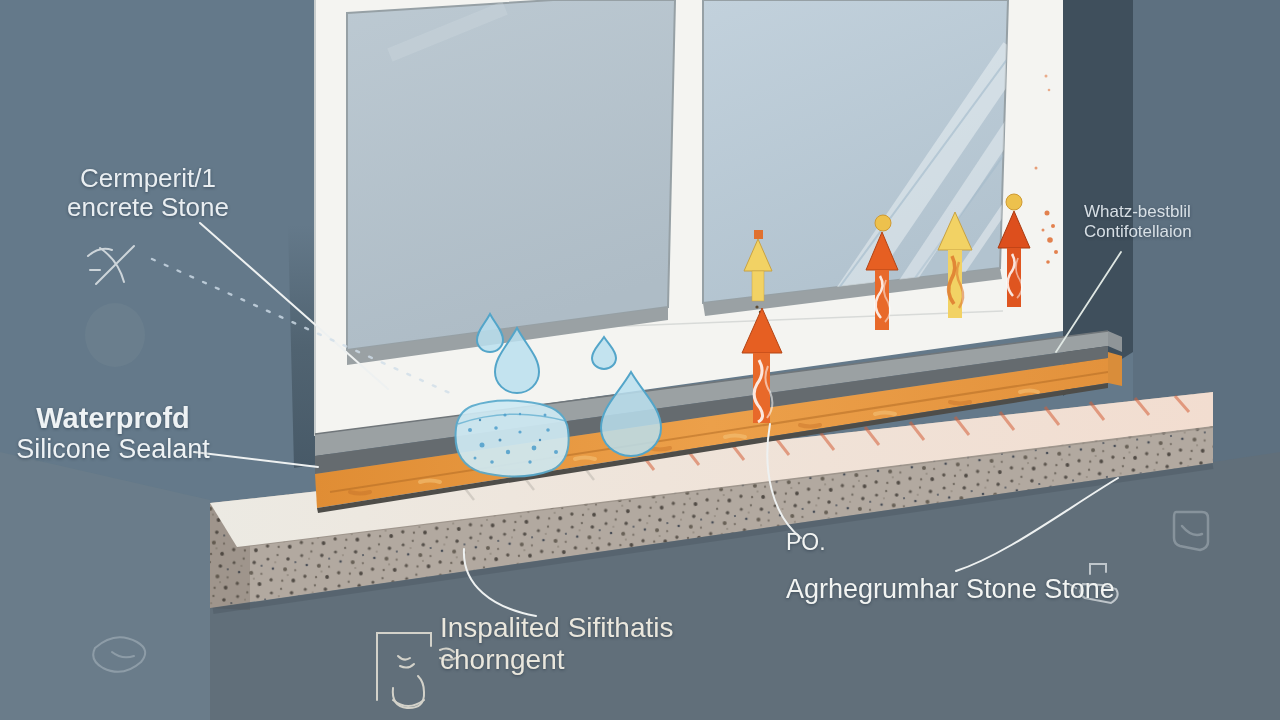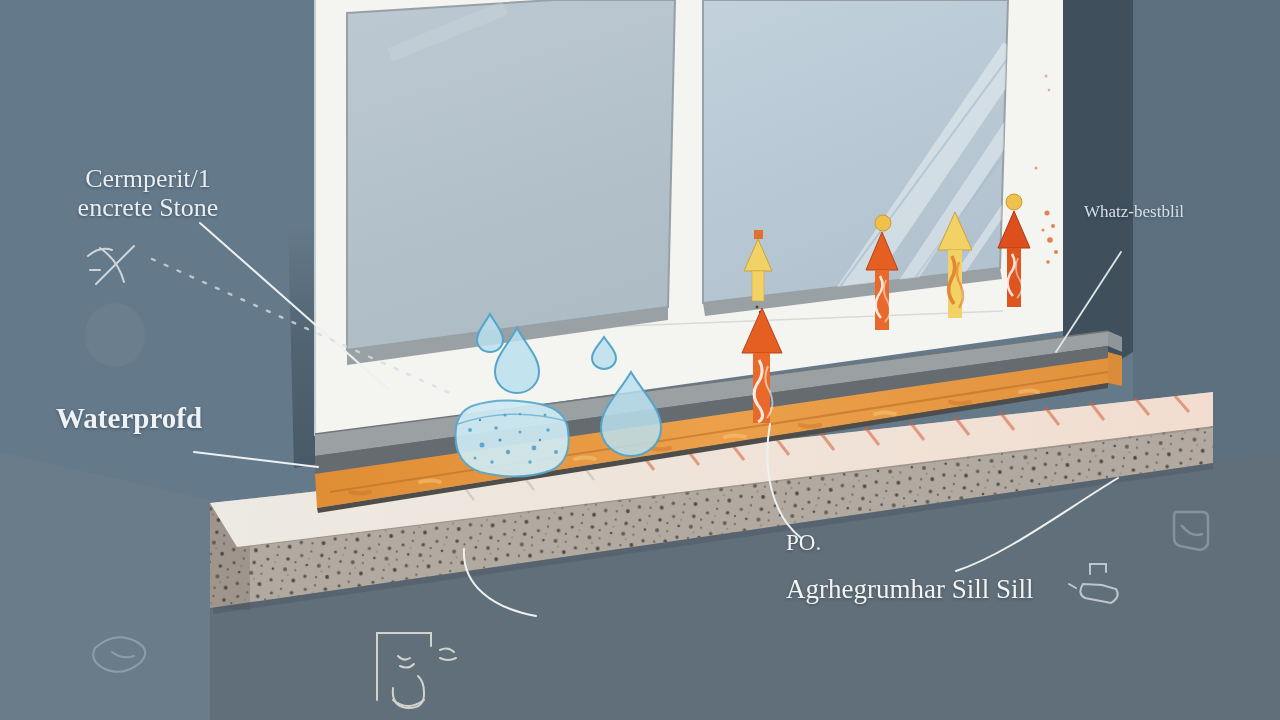--- a/index.html
+++ b/index.html
@@ -1,30 +1,30 @@
 <!DOCTYPE html>
 <html><head>
 <meta charset="utf-8">
 <style>
   html,body{margin:0;padding:0;background:#2e3a44;}
   .stage{
     position:relative;width:1280px;height:720px;overflow:hidden;
-    font-family:Liberation Serif, serif;
+    font-family:Liberation Sans, sans-serif;
     -webkit-font-smoothing:antialiased;
   }
   .stage svg{position:absolute;left:0;top:0;}
   .label{
     position:absolute;color:#eef2f4;
     text-shadow:0 1px 3px rgba(25,40,55,.5);
     line-height:1.12;pointer-events:none;white-space:nowrap;
   }
   .label .l1,.label .l2{display:block;}
   .lbl-topleft{left:58px;top:164px;width:180px;text-align:center;font-size:26px;color:#e9eef1;}
   .lbl-right{left:1084px;top:202px;width:170px;font-size:17px;line-height:1.18;color:rgba(223,231,236,.95);}
-  .lbl-left{left:24px;top:402px;width:210px;text-align:center;font-size:27px;}
+  .lbl-left{left:8px;top:402px;width:210px;text-align:center;font-size:27px;}
   .lbl-left .l1{font-weight:bold;font-size:29px;}
   .lbl-bottomright{left:786px;top:530px;width:330px;font-size:27px;color:#f2f4f2;}
   .lbl-bottomright .l1{font-size:23px;margin-bottom:18px;}
   .lbl-bottomcenter{left:440px;top:612px;width:270px;font-size:28px;color:#eae7dd;line-height:1.16;}
 </style>
 </head>
 <body>
 
 <div class="stage">
 
@@ -279,25 +279,31 @@
   </g>
 </svg>
 
 <div class="label lbl-topleft">
   <span class="l1">Cermperit/1</span>
   <span class="l2">encrete Stone</span>
 </div>
 
 <div class="label lbl-right">
   <span class="l1">Whatz-bestblil</span>
+  <span class="l2">Contifotellaion</span>
 </div>
 
 <div class="label lbl-left">
   <span class="l1">Waterprofd</span>
+  <span class="l2">Silicone Sealant</span>
 </div>
 
 <div class="label lbl-bottomright">
   <span class="l1">PO.</span>
-  <span class="l2">Agrhegrumhar Sill Sill</span>
-</div>
-
+  <span class="l2">Agrhegrumhar Stone Stone</span>
+</div>
+
+<div class="label lbl-bottomcenter">
+  <span class="l1">Inspalited Sifithatis</span>
+  <span class="l2">chorngent</span>
+</div>
 
 </div>
 
 </body></html>

